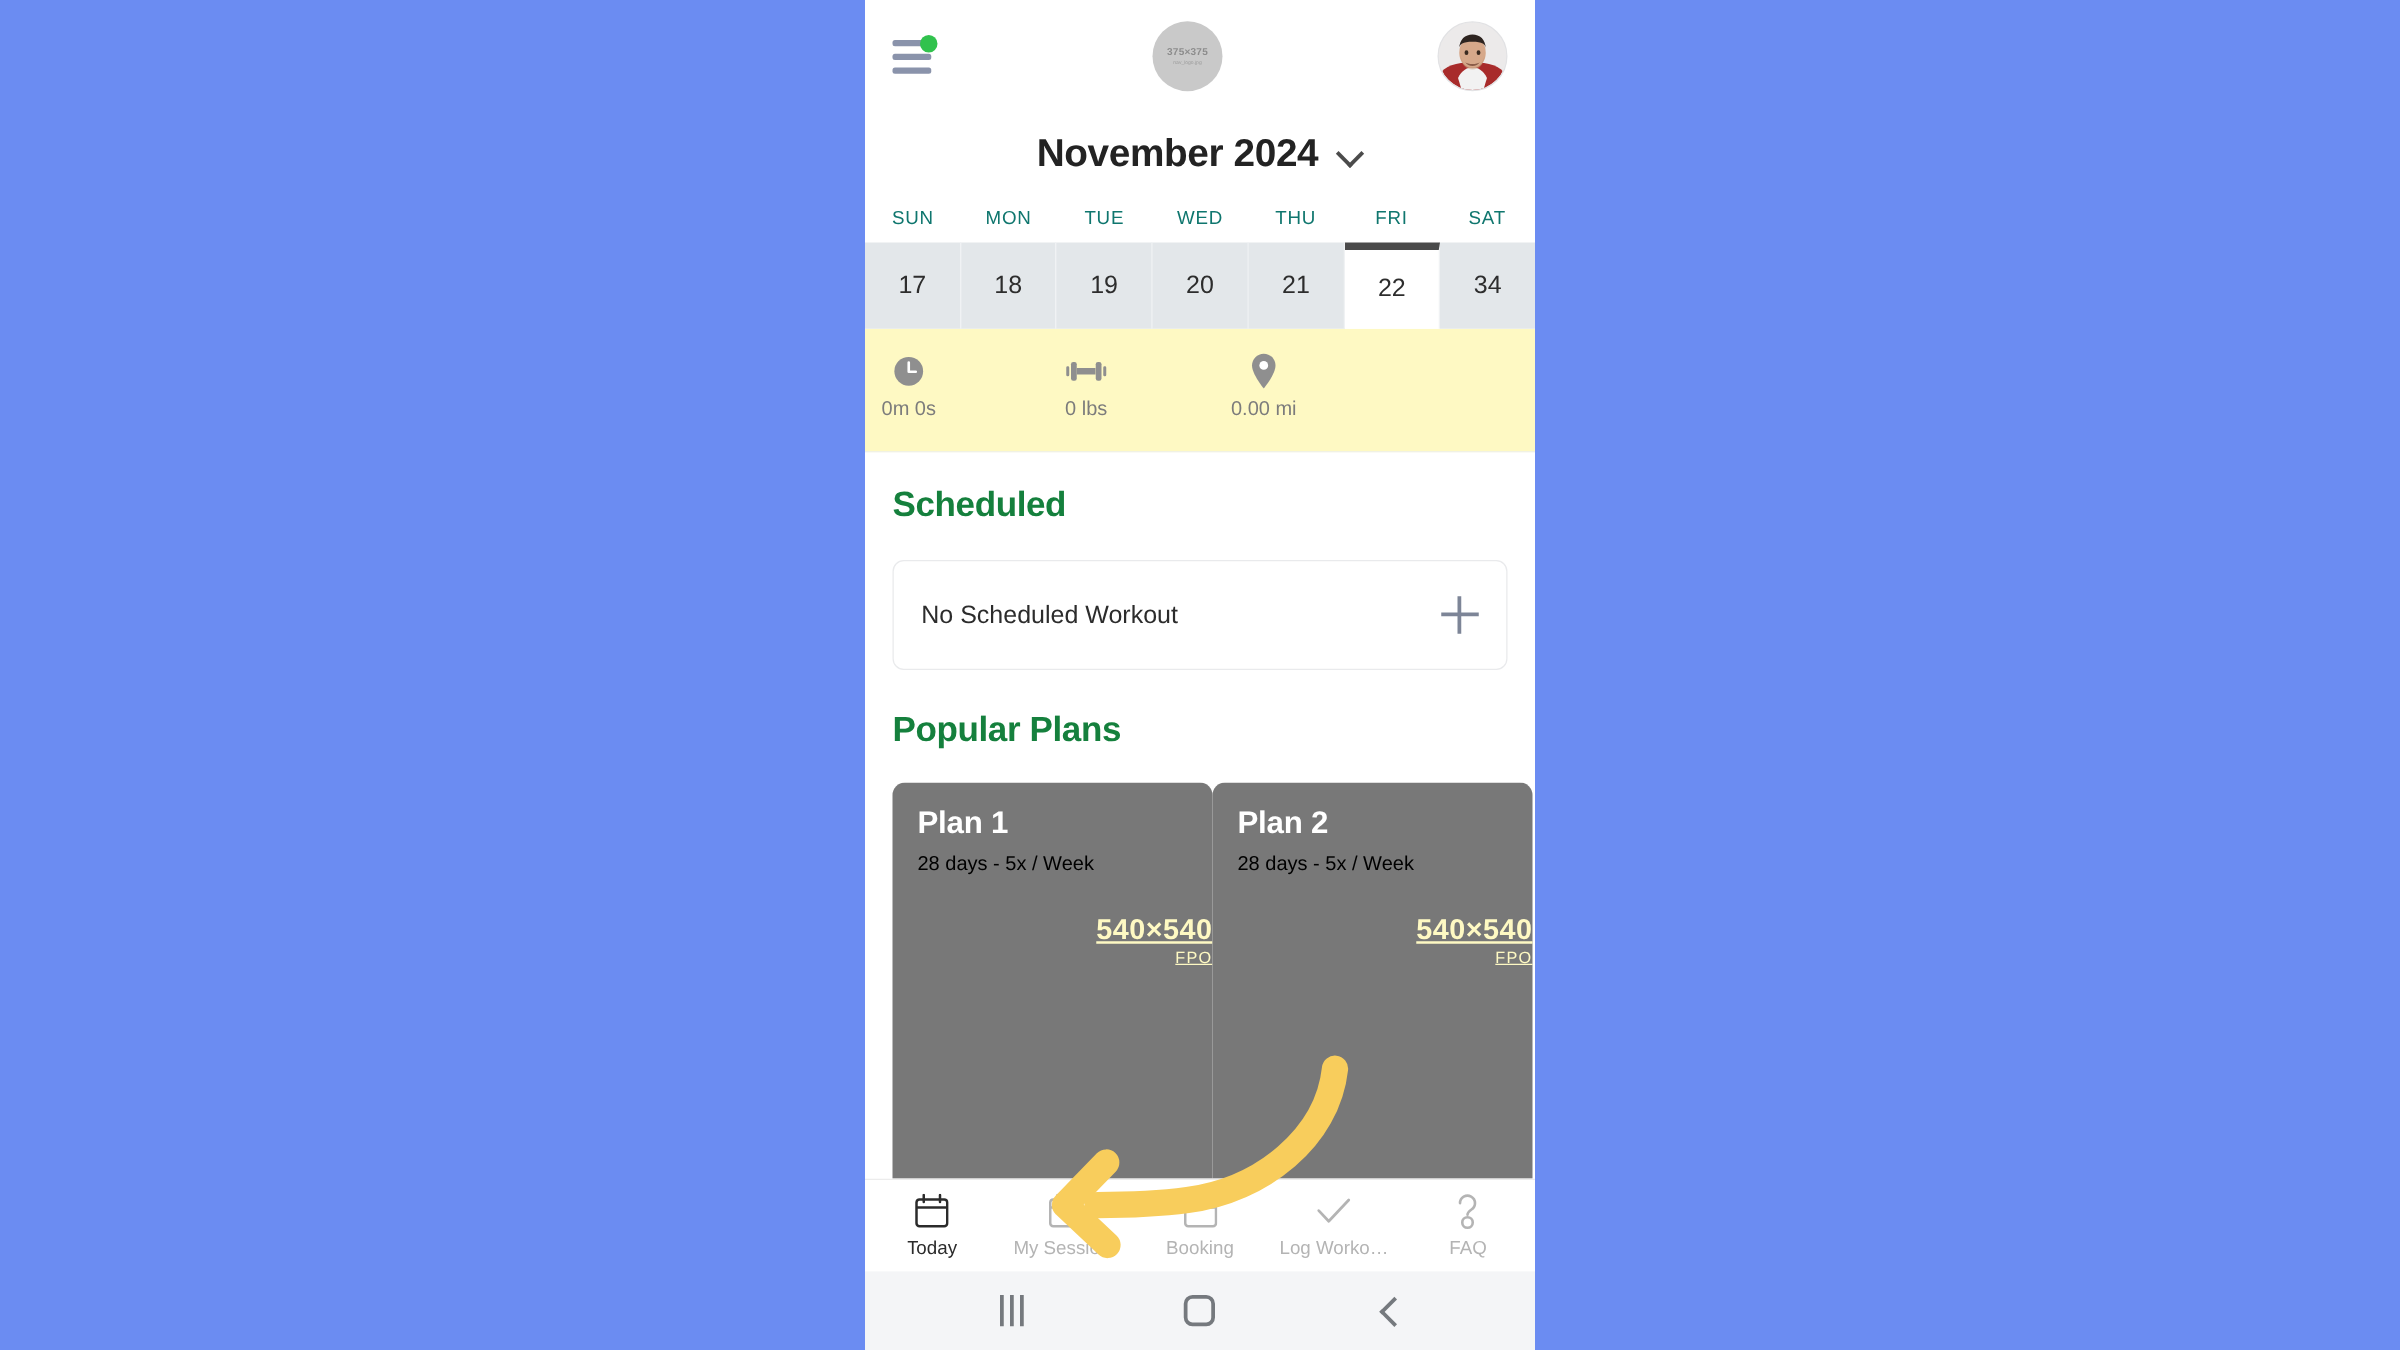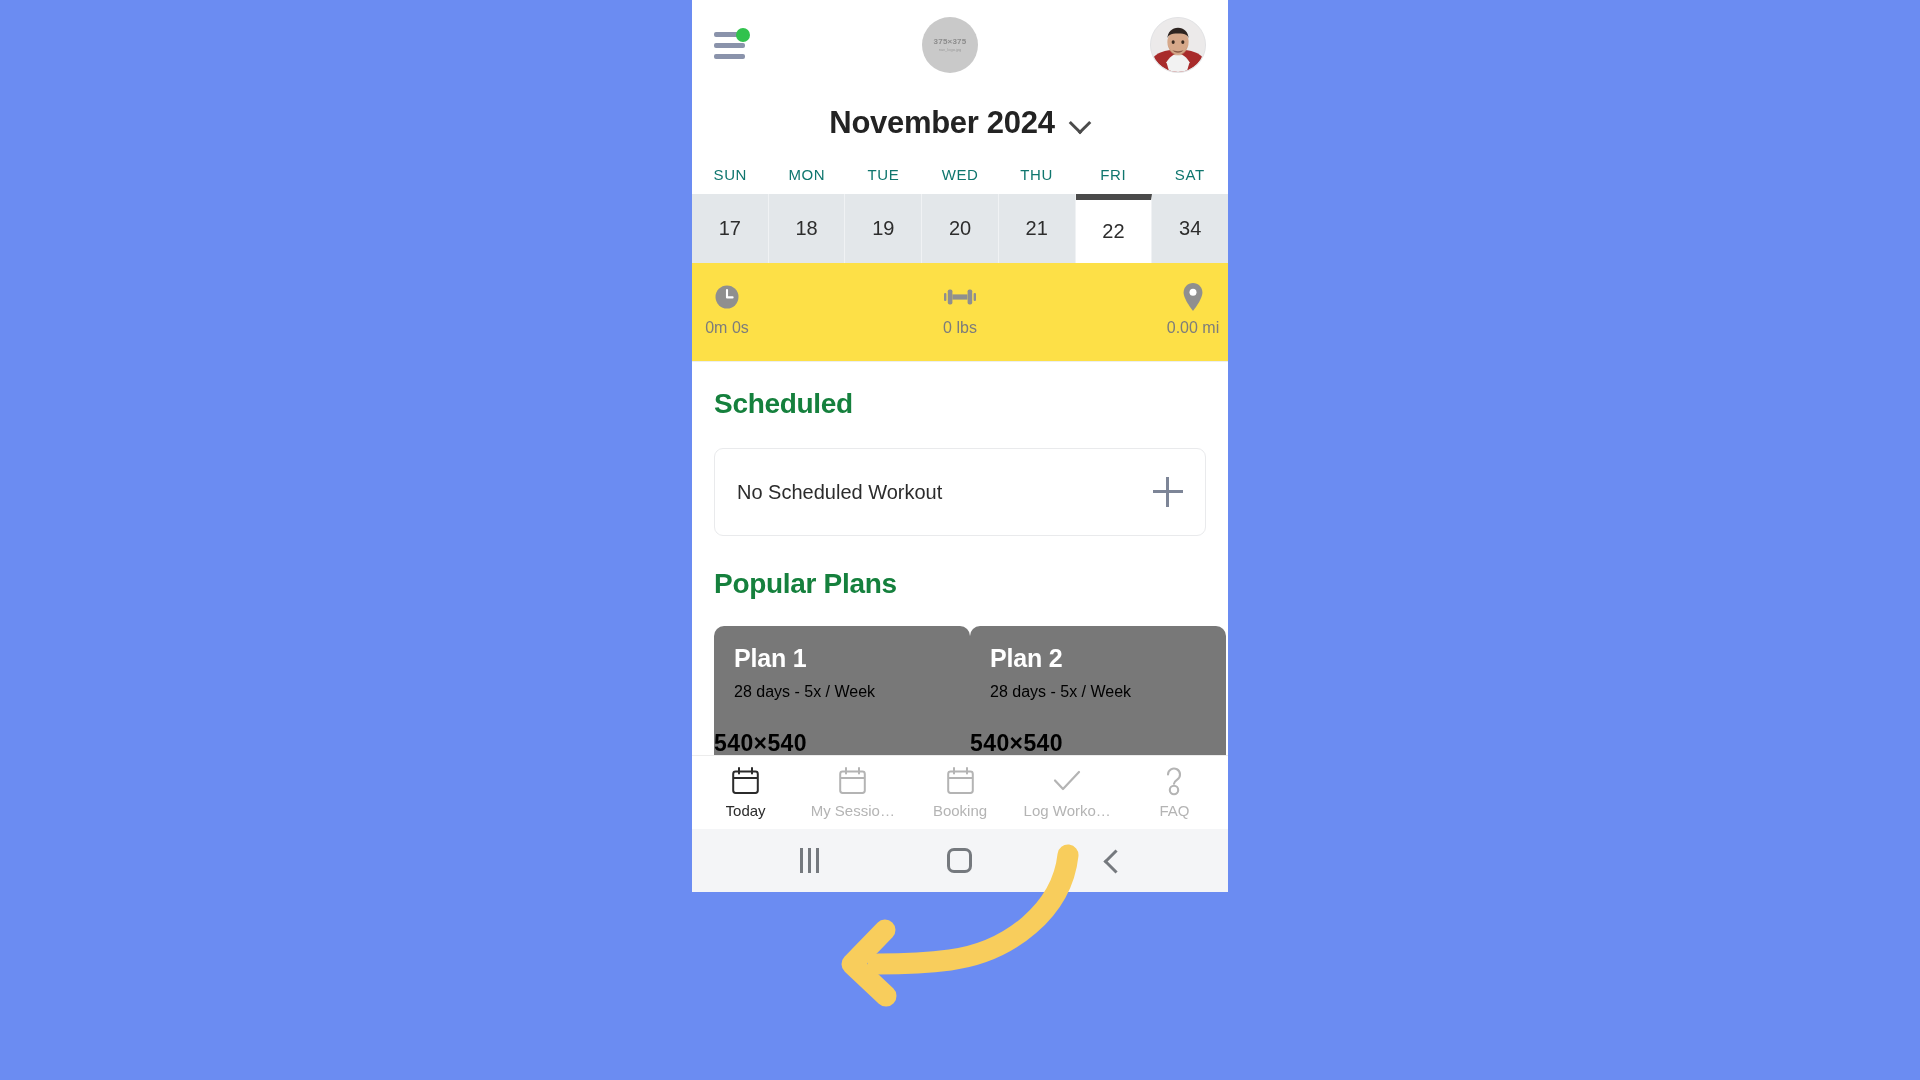--- a/index.html
+++ b/index.html
@@ -12,21 +12,21 @@
   #stage {
     position:relative;
     width:1920px; height:1080px;
     background:#6b8cf2;
   }
 
   
   #phone {
     position:absolute;
     left:692px; top:0;
-    width:536px; height:892px;
+    width:536px; height:1080px;
     background:#ffffff;
     overflow:hidden;
     display:flex; flex-direction:column;
   }
 
   
   .app-header {
     height:90px;
     flex:0 0 90px;
     display:flex;
@@ -142,23 +142,23 @@
   .date-cell.selected {
     background:#ffffff;
     border-top:6px solid #4a4a4a;
   }
 
   
   .stats-row {
     flex:0 0 99px;
     display:flex;
     align-items:center;
-    justify-content:space-between;
-    gap:104px;
-    background:#fde047;
+    justify-content:flex-start;
+    gap:72px;
+    background:#fef9c3;
     border-bottom:1px solid #eceef0;
     padding-bottom:4px;
   }
   .stat {
     display:flex; flex-direction:column;
     align-items:center;
     gap:8px;
     min-width:70px;
   }
   .stat .s-icon { height:28px; display:flex; align-items:center; justify-content:center; }
@@ -235,22 +235,23 @@
   }
   .plan-meta {
     margin-top:10px;
     font-size:16px;
     color:#000000;
   }
   .plan-fpo {
     position:absolute;
     left:0; right:0;
     top:104px;
-    text-align:left;
-    color:#000000;
+    text-align:right;
+    color:#fef9c3;
+    text-decoration:underline;
   }
   .plan-fpo .f1 { font-size:23px; font-weight:bold; letter-spacing:.4px; }
   .plan-fpo .f2 { font-size:13px; margin-top:1px; letter-spacing:1px; }
 
   
   .tabbar {
     flex:0 0 74px;
     display:flex;
     background:#ffffff;
     border-top:1px solid #ececec;

